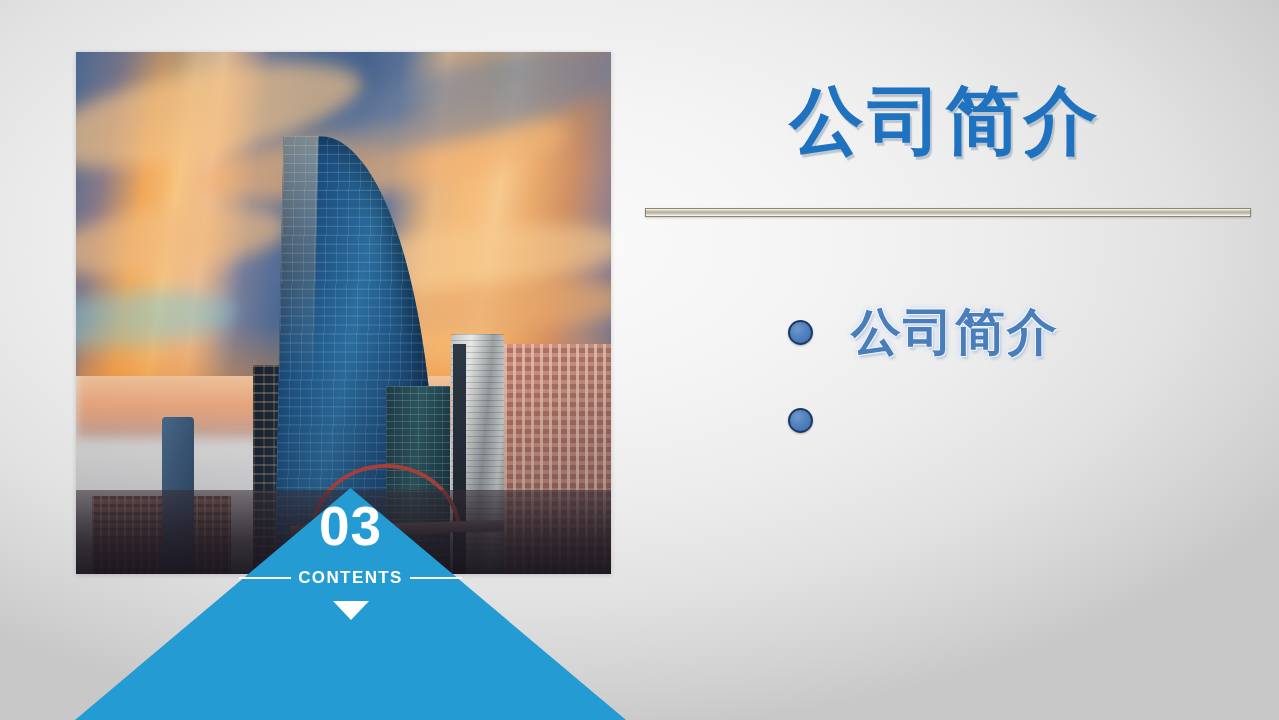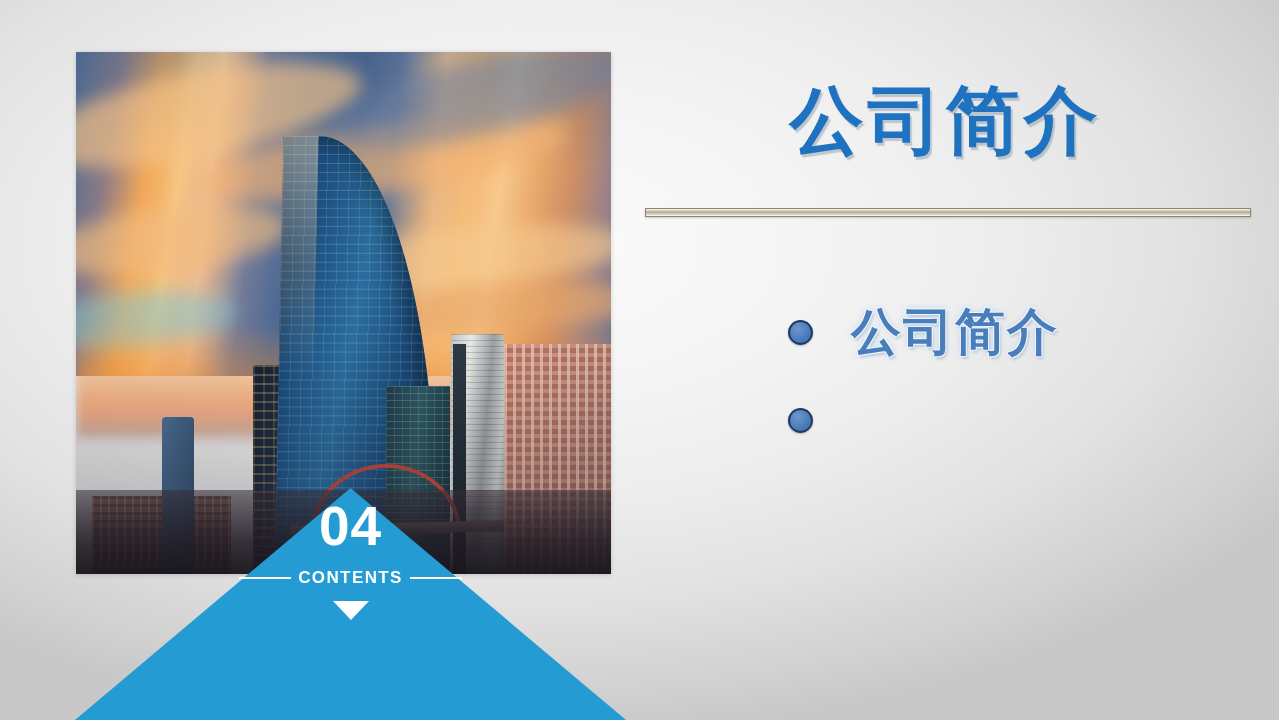--- a/index.html
+++ b/index.html
@@ -315,21 +315,21 @@
       <div class="bridge-deck"></div>
       <div class="ground"></div>
       <div class="photo-tone"></div>
     </div>
   </div>
 
   <div class="diamond-clip">
     <div class="diamond"></div>
   </div>
   <div class="badge-text">
-    <div class="badge-num">04</div>
+    <div class="badge-num">03</div>
     <div class="badge-contents">
       <span class="badge-rule"></span>
       <span class="badge-label">CONTENTS</span>
       <span class="badge-rule"></span>
     </div>
     <div class="badge-tri"></div>
   </div>
 
   <div class="right">
 

